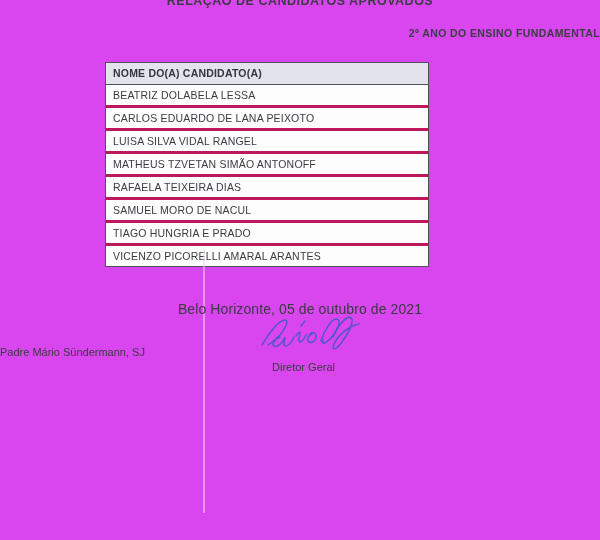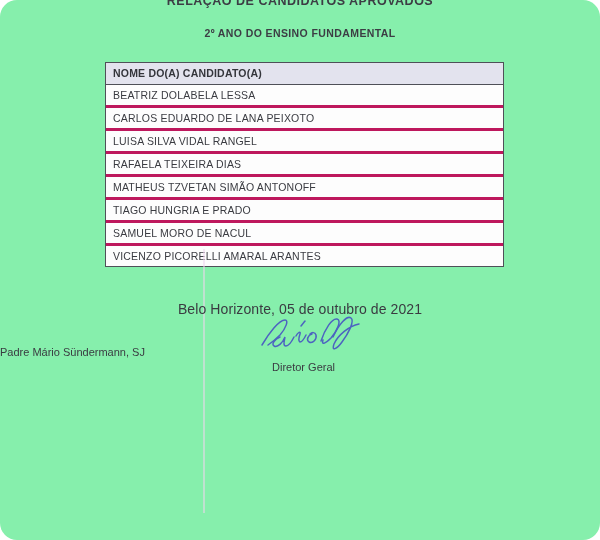--- a/index.html
+++ b/index.html
@@ -1,33 +1,32 @@
 <!DOCTYPE html>
 <html><head>
 <meta charset="utf-8">
 <style>
   html,body { margin:0; padding:0; background:#ffffff; }
   .page {
     position:relative; width:600px; height:540px; overflow:hidden;
-    background:#86efac; color:#36373d;
+    background:#d946ef; color:#36373d;
     font-family:"Liberation Sans", sans-serif;
-    border-radius:17px;
   }
   .doc-title {
     position:absolute; top:-6px; left:0; right:0; text-align:center;
     font-size:12.5px; font-weight:bold; letter-spacing:0.5px; color:#3c3d44;
     line-height:15px; white-space:nowrap;
   }
   .doc-subtitle {
-    position:absolute; top:27px; left:0; right:0; text-align:center;
+    position:absolute; top:27px; left:0; right:0; text-align:right;
     font-size:10.5px; font-weight:bold; letter-spacing:0.4px; color:#3c3d44;
     white-space:nowrap;
   }
   .candidates-table {
-    position:absolute; left:105px; top:62px; width:399px;
+    position:absolute; left:105px; top:62px; width:324px;
     border:1.5px solid #4f5058; box-sizing:border-box;
   }
   .thead {
     height:21px; line-height:21px; background:#e3e3ee;
     border-bottom:1.4px solid #4f5058; padding-left:7px;
     font-size:10.5px; font-weight:bold; letter-spacing:0.2px; color:#34353b;
   }
   .trow {
     height:20px; line-height:20.5px; border-bottom:3px solid #be185d;
     padding-left:7px; font-size:10.5px; letter-spacing:0.2px;
@@ -58,24 +57,24 @@
 <div class="page">
 
   <div class="doc-title">RELAÇÃO DE CANDIDATOS APROVADOS</div>
   <div class="doc-subtitle">2º ANO DO ENSINO FUNDAMENTAL</div>
 
   <div class="candidates-table">
     <div class="thead">NOME DO(A) CANDIDATO(A)</div>
     <div class="trow">BEATRIZ DOLABELA LESSA</div>
     <div class="trow">CARLOS EDUARDO DE LANA PEIXOTO</div>
     <div class="trow">LUISA SILVA VIDAL RANGEL</div>
+    <div class="trow">MATHEUS TZVETAN SIMÃO ANTONOFF</div>
     <div class="trow">RAFAELA TEIXEIRA DIAS</div>
-    <div class="trow">MATHEUS TZVETAN SIMÃO ANTONOFF</div>
+    <div class="trow">SAMUEL MORO DE NACUL</div>
     <div class="trow">TIAGO HUNGRIA E PRADO</div>
-    <div class="trow">SAMUEL MORO DE NACUL</div>
     <div class="trow">VICENZO PICORELLI AMARAL ARANTES</div>
   </div>
 
   <div class="crease"></div>
 
   <div class="date-line">Belo Horizonte, 05 de outubro de 2021</div>
 
   <div class="signature-wrap">
     <svg width="115" height="46" viewBox="0 0 115 46" fill="none" xmlns="http://www.w3.org/2000/svg">
       <g stroke="#4858c2" stroke-width="1.5" stroke-linecap="round" fill="none" opacity="0.92">

